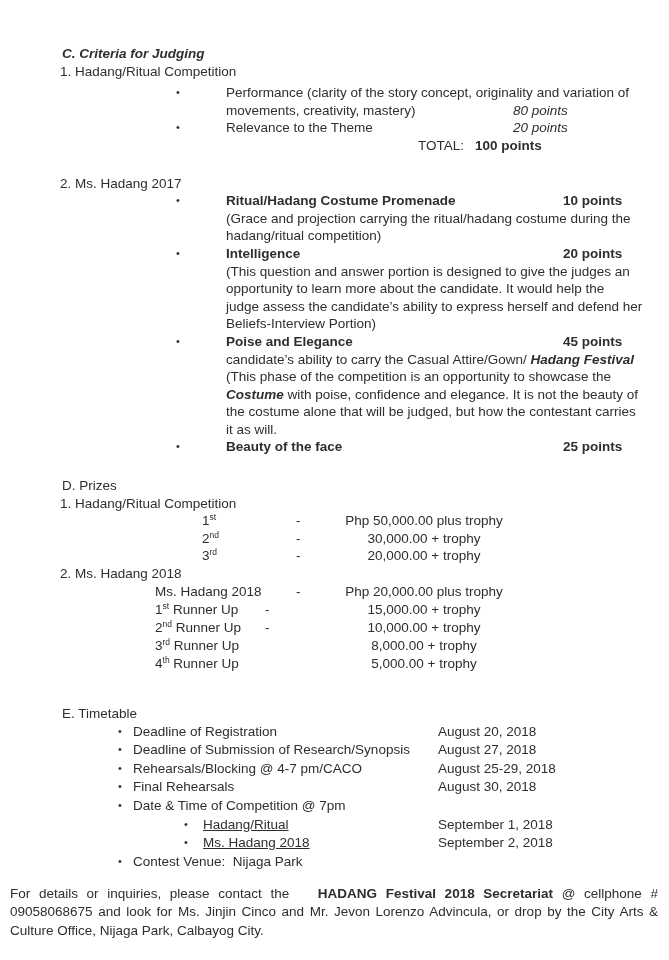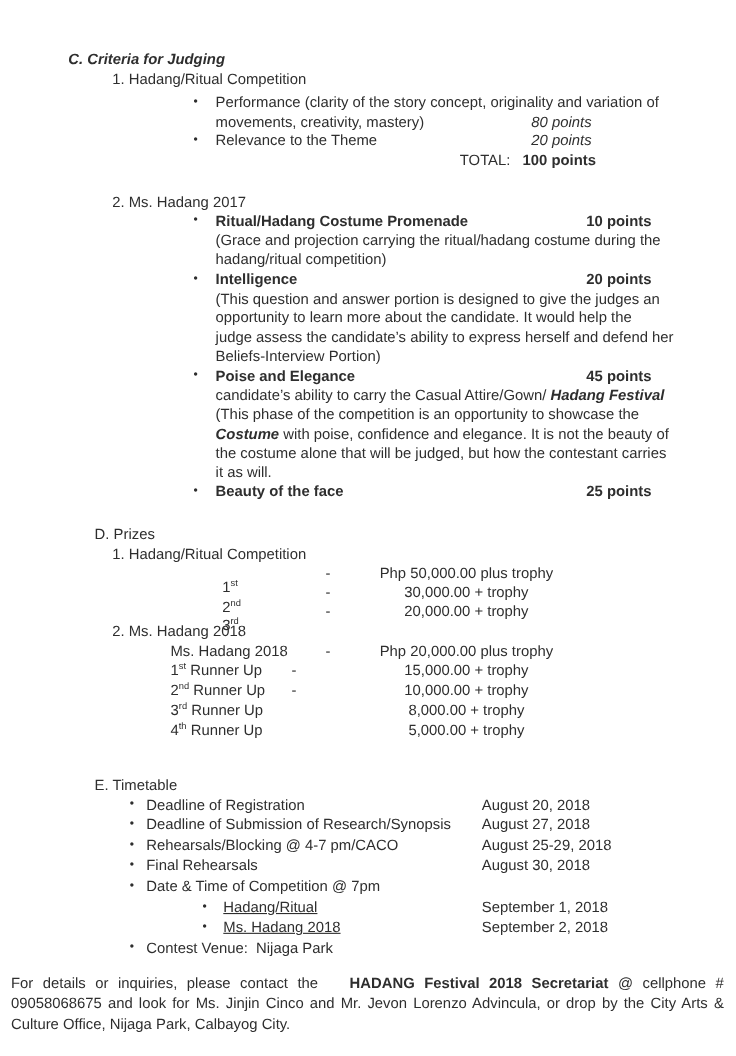--- a/index.html
+++ b/index.html
@@ -14,38 +14,38 @@
     color:#2e2e2e;
     overflow:hidden;
   }
   .sec{position:absolute;left:0;width:669px;}
   .b{font-weight:bold;margin-left:20px;}
   .bi{font-weight:bold;font-style:italic;}
   sup{font-size:8.5px;line-height:0;}
 
   
   .h-c{padding-left:62px;font-weight:bold;font-style:italic;}
-  .h-sub{padding-left:102px;}
+  .h-sub{padding-left:60px;}
   .crit{position:relative;padding-left:196px;}
   .crit.first{margin-top:4px;}
   .blt{position:absolute;left:176px;top:0;font-size:11px;}
-  .ln{position:relative;white-space:nowrap;}
+  .ln{position:relative;white-space:nowrap;margin-left:30px;}
   .pts1{position:absolute;left:287px;top:0;white-space:nowrap;font-style:italic;}
   .pts2{position:absolute;left:337px;top:0;white-space:nowrap;font-weight:bold;}
   .total-ln{position:relative;height:17.6px;}
   .total-lab{position:absolute;left:222px;top:0;}
   .total-val{position:absolute;left:279px;top:0;font-weight:bold;}
   .h-sub2{margin-top:20px;}
   .ct{font-weight:bold;}
 
   
-  .h-plain{padding-left:86px;}
+  .h-plain{padding-left:62px;}
   .prow{position:relative;height:17.6px;}
   .prow2{position:relative;height:18px;}
-  .rank{position:absolute;left:202px;top:13px;text-align:right;}
+  .rank{position:absolute;left:202px;top:0;text-align:right;}
   .dash-a{position:absolute;left:296px;top:0;}
   .dash-b{position:absolute;left:265px;top:0;}
   .plabel{position:absolute;left:155px;top:0;white-space:pre;}
   .amount{position:absolute;left:343px;top:0;width:162px;text-align:center;white-space:nowrap;}
   .mt14{}
 
   
   .trow{position:relative;height:18.6px;}
   .tblt{position:absolute;left:118px;top:0;font-size:11px;}
   .tblt-sub{position:absolute;left:184px;top:0;font-size:11px;}

